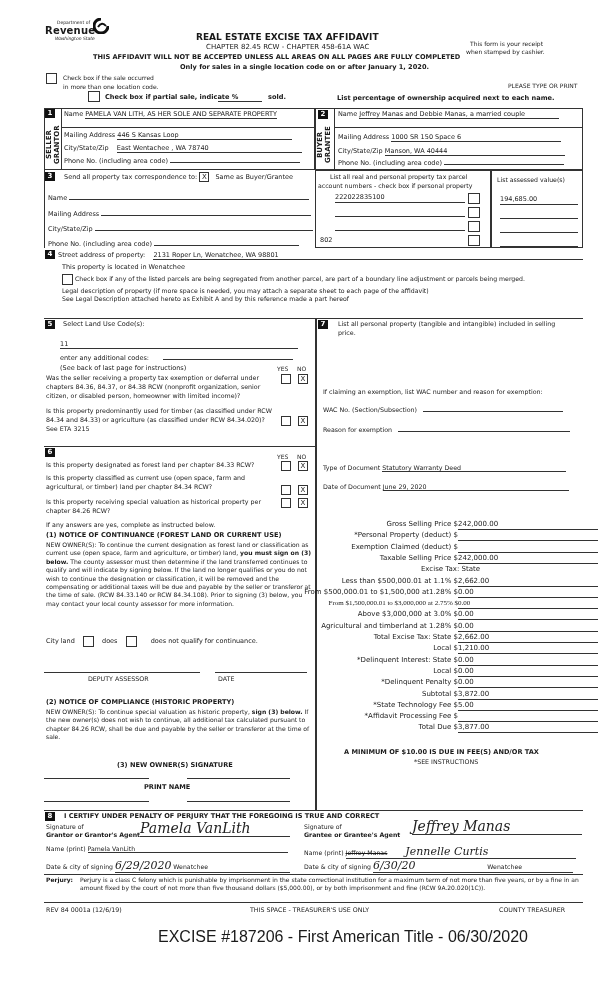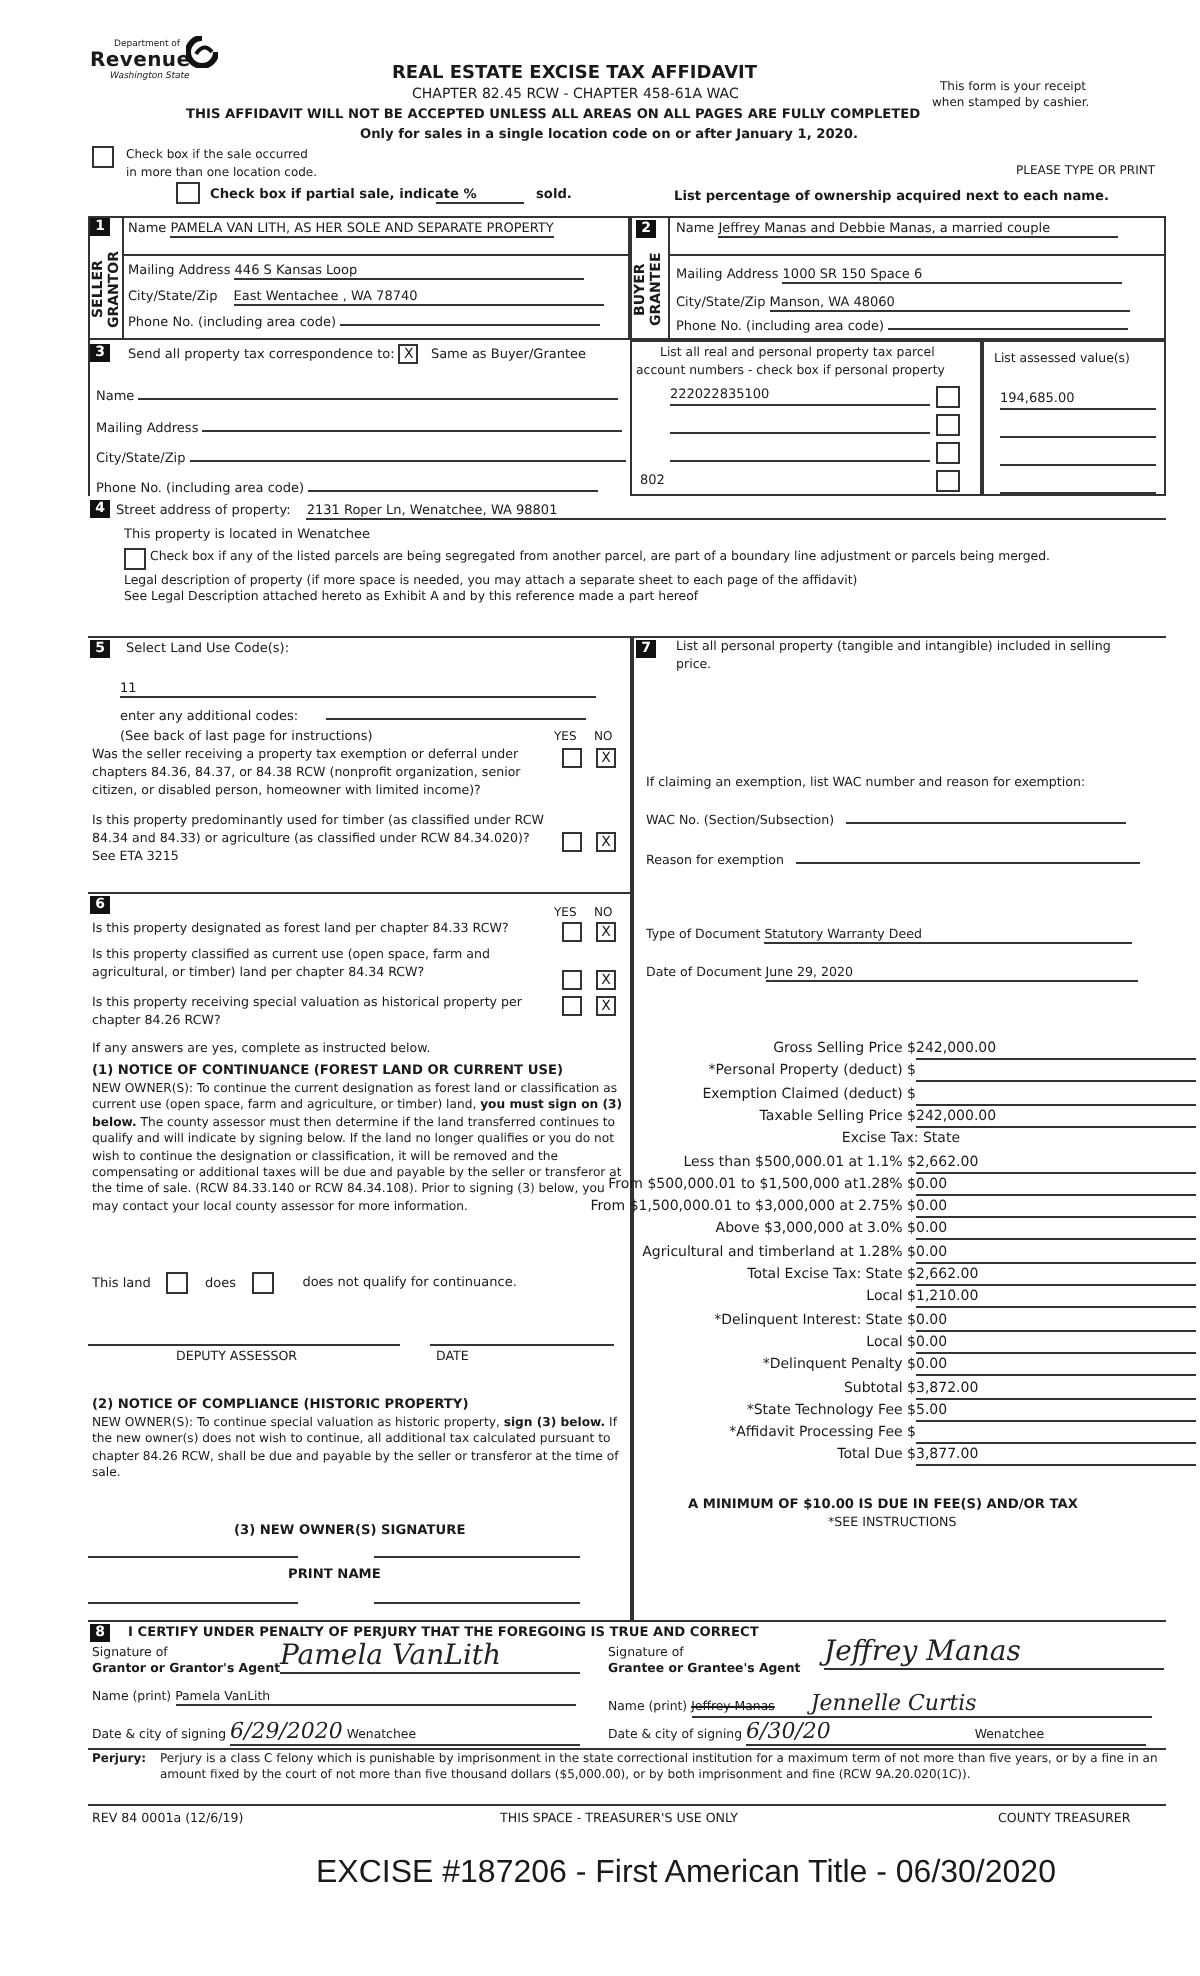--- a/index.html
+++ b/index.html
@@ -87,21 +87,21 @@
   <span>Name</span>
   <span class="ul" style="min-width:200px;">Jeffrey Manas and Debbie Manas, a married couple</span>
 </div>
 <div class="hline" style="left:334px;top:127px;width:249px;"></div>
 <div class="abs" style="left:338px;top:133px;font-size:6.5px;">
   <span>Mailing Address</span>
   <span class="ul" style="min-width:170px;">1000 SR 150 Space 6</span>
 </div>
 <div class="abs" style="left:338px;top:147px;font-size:6.5px;">
   <span>City/State/Zip</span>
-  <span class="ul" style="min-width:180px;">Manson, WA 48060</span>
+  <span class="ul" style="min-width:180px;">Manson, WA 40444</span>
 </div>
 <div class="abs" style="left:338px;top:159px;font-size:6.5px;">
   <span>Phone No. (including area code)</span>
   <span class="ul" style="min-width:120px;"></span>
 </div>
 
 <div class="box" style="left:44px;top:170px;width:271px;height:78px;border-top:none;border-right:none;border-bottom:none;"></div>
 <span class="num abs" style="left:45px;top:172px;">3</span>
 <div class="abs" style="left:64px;top:172px;font-size:6.5px;">
   <span>Send all property tax correspondence to:</span>
@@ -201,21 +201,21 @@
 <div class="abs" style="left:46px;top:521px;font-size:6.3px;">If any answers are yes, complete as instructed below.</div>
 
 <div class="abs b" style="left:46px;top:531px;font-size:6.6px;">(1) NOTICE OF CONTINUANCE (FOREST LAND OR CURRENT USE)</div>
 <div class="abs" style="left:46px;top:541px;width:268px;font-size:6.1px;line-height:8.4px;">
   <span>NEW OWNER(S): To continue the current designation as forest land or classification as current use (open space, farm and agriculture, or timber) land,</span>
   <span class="b">you must sign on (3) below.</span>
   <span>The county assessor must then determine if the land transferred continues to qualify and will indicate by signing below. If the land no longer qualifies or you do not wish to continue the designation or classification, it will be removed and the compensating or additional taxes will be due and payable by the seller or transferor at the time of sale. (RCW 84.33.140 or RCW 84.34.108). Prior to signing (3) below, you may contact your local county assessor for more information.</span>
 </div>
 
 <div class="abs" style="left:46px;top:636px;font-size:6.5px;">
-  <span>This land</span>
+  <span>City land</span>
   <span class="cb" style="margin:0 6px;width:11px;height:11px;"></span>
   <span>does</span>
   <span class="cb" style="margin:0 6px;width:11px;height:11px;"></span>
   <span style="margin-left:6px;">does not qualify for continuance.</span>
 </div>
 <div class="hline" style="left:44px;top:672px;width:156px;"></div>
 <div class="hline" style="left:215px;top:672px;width:92px;"></div>
 <div class="abs" style="left:88px;top:675px;font-size:6.3px;">DEPUTY ASSESSOR</div>
 <div class="abs" style="left:218px;top:675px;font-size:6.3px;">DATE</div>
 
@@ -273,21 +273,21 @@
       <span class="lbl" style="right: 118px;">Excise Tax: State</span>
     </div>
     <div class="tax-row" style="top: 576.5px;">
       <span class="lbl">Less than $500,000.01 at 1.1% $</span>
       <span class="val">2,662.00</span>
     </div>
     <div class="tax-row" style="top: 587.8px;">
       <span class="lbl">From $500,000.01 to $1,500,000 at1.28% $</span>
       <span class="val">0.00</span>
     </div>
-    <div class="tax-row" style="top: 599.1px;">
+    <div class="tax-row" style="top: 599.1px; font-family: Liberation Serif, serif;">
       <span class="lbl">From $1,500,000.01 to $3,000,000 at 2.75% $</span>
       <span class="val">0.00</span>
     </div>
     <div class="tax-row" style="top: 610.4px;">
       <span class="lbl">Above $3,000,000 at 3.0% $</span>
       <span class="val">0.00</span>
     </div>
     <div class="tax-row" style="top: 621.7px;">
       <span class="lbl">Agricultural and timberland at 1.28% $</span>
       <span class="val">0.00</span>

